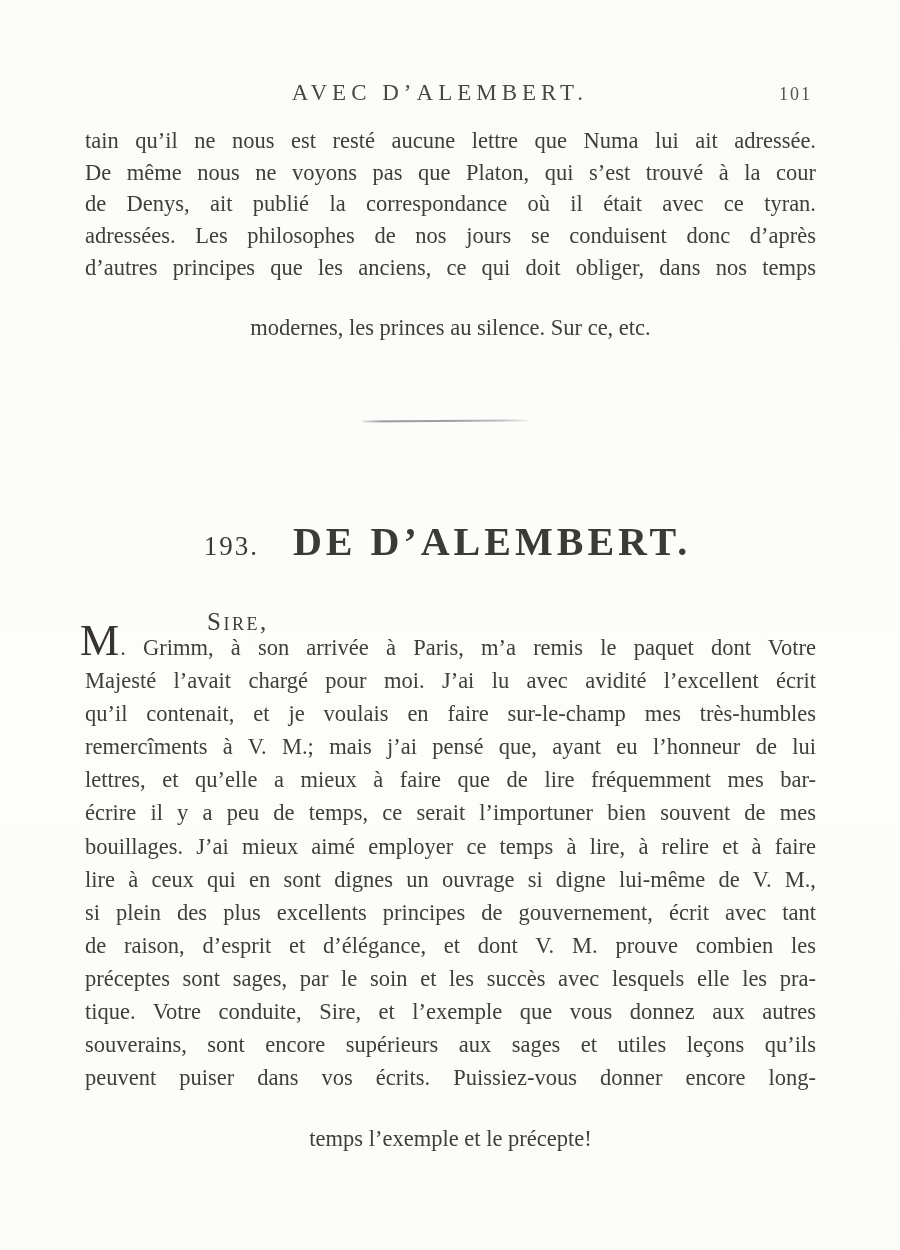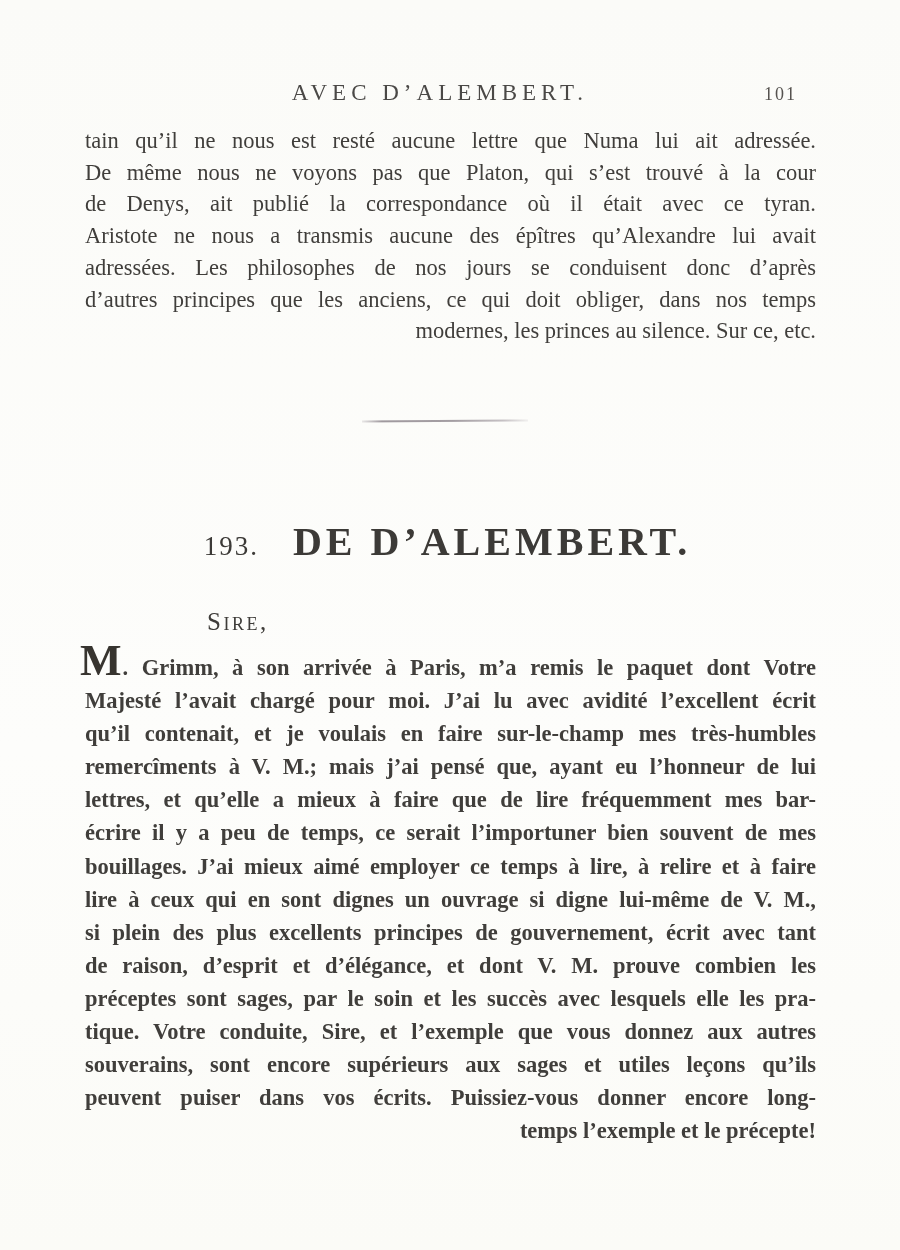--- a/index.html
+++ b/index.html
@@ -33,51 +33,51 @@
     left: 0;
     width: 880px;
     text-align: center;
     font-size: 23px;
     letter-spacing: 5px;
     color: #4a4846;
     white-space: nowrap;
   }
   .page-number {
     position: absolute;
-    right: 103px;
+    right: 88px;
     top: 4px;
     font-size: 18px;
     letter-spacing: 2px;
     color: #55524f;
     font-variant: small-caps;
   }
   
   .textblock {
     position: absolute;
     left: 85px;
     width: 731px;
     font-size: 22.5px;
     color: #403e3b;
   }
   .para-end {
     top: 125px;
     line-height: 31.7px;
   }
   .letter-body {
-    top: 651px;
+    top: 631px;
     line-height: 33.1px;
-    font-weight: bold;
   }
   .jline {
     text-align: justify;
     text-align-last: justify;
     white-space: normal;
   }
   .lline {
-    text-align: right;
+    text-align: center;
+    margin-top: 28px;
   }
   .initial-cap {
     font-size: 44px;
     line-height: 0;
     margin-left: -5px;
     letter-spacing: 1px;
     color: #37342f;
   }
   
   .divider {
@@ -141,21 +141,20 @@
 
   <div class="running-header">
     <div class="running-title">AVEC D’ALEMBERT.</div>
     <div class="page-number">101</div>
   </div>
 
   <div class="textblock para-end">
     <div class="jline">tain qu’il ne nous est resté aucune lettre que Numa lui ait adressée.</div>
     <div class="jline">De même nous ne voyons pas que Platon, qui s’est trouvé à la cour</div>
     <div class="jline">de Denys, ait publié la correspondance où il était avec ce tyran.</div>
-    <div class="jline">Aristote ne nous a transmis aucune des épîtres qu’Alexandre lui avait</div>
     <div class="jline">adressées. Les philosophes de nos jours se conduisent donc d’après</div>
     <div class="jline">d’autres principes que les anciens, ce qui doit obliger, dans nos temps</div>
     <div class="lline">modernes, les princes au silence.  Sur ce, etc.</div>
   </div>
 
   <div class="divider"></div>
 
   <div class="letter-heading">
     <span class="letter-number">193.</span><span class="letter-title">DE D’ALEMBERT.</span>
   </div>

